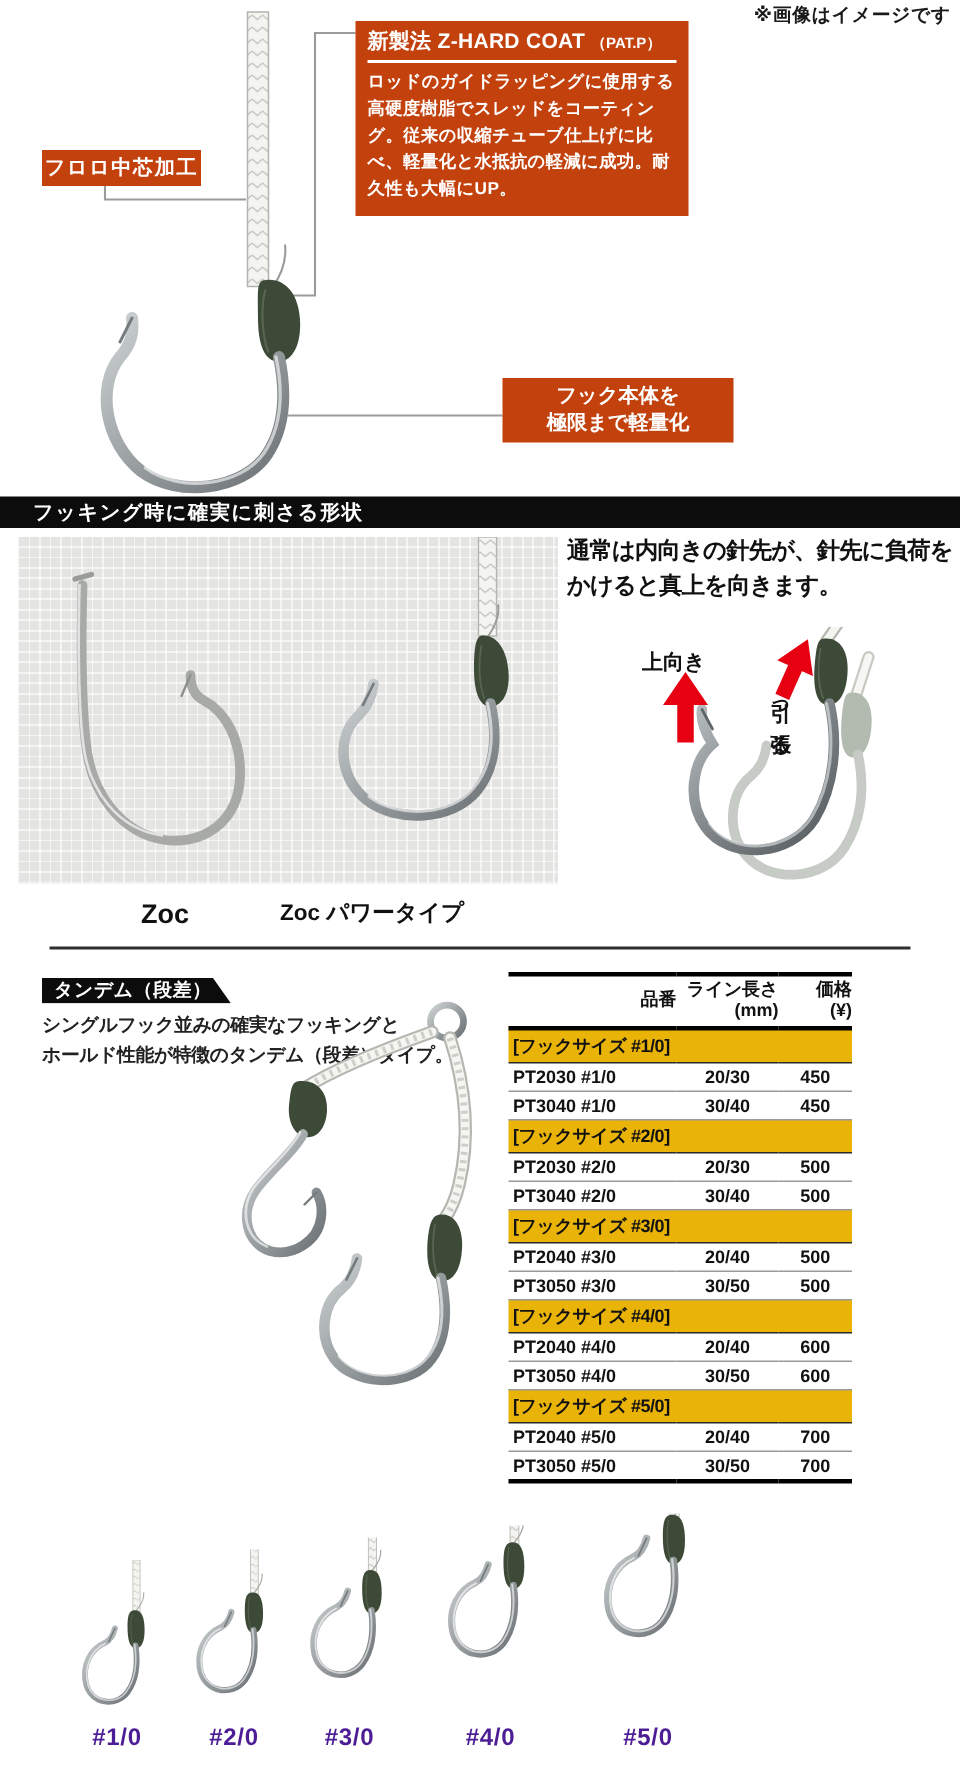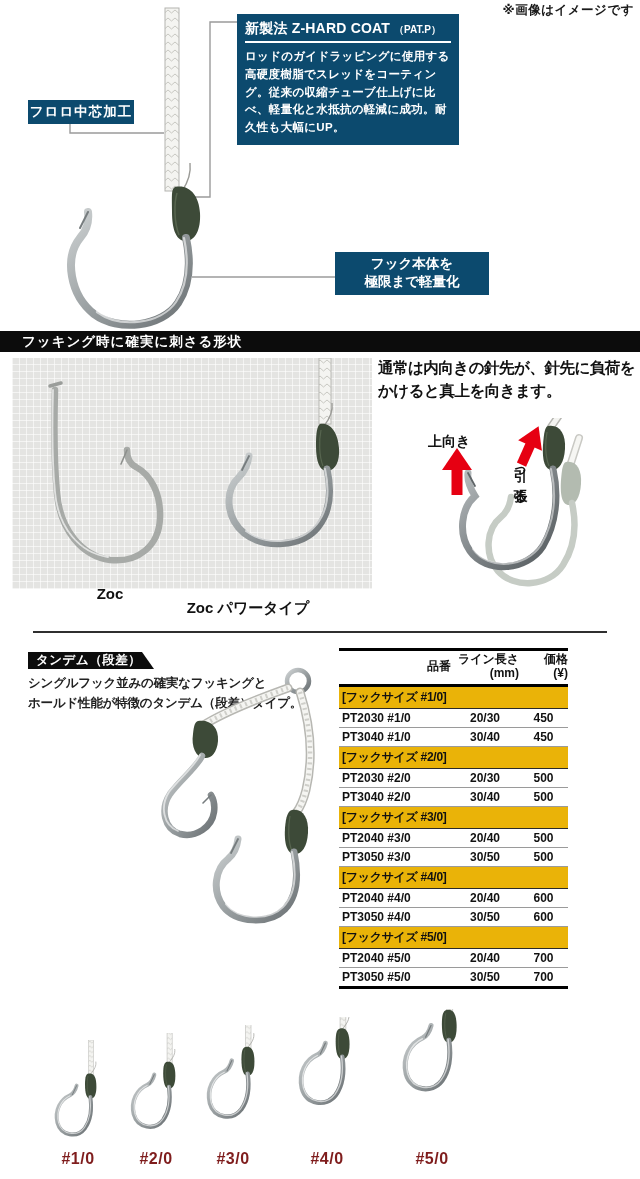--- a/index.html
+++ b/index.html
@@ -3,36 +3,36 @@
 <meta charset="utf-8">
 <style>
   html,body{margin:0;padding:0;}
   body{font-family:"Liberation Sans","DejaVu Sans",sans-serif;background:#fff;}
   .page{position:relative;width:640px;height:1179px;background:#fff;overflow:hidden;}
   .abs{position:absolute;}
   svg{display:block;}
   
   .note{top:2px;right:6px;font-size:12.5px;font-weight:600;color:#1a1a1a;letter-spacing:0.5px;}
   
-  .gray-box{background:#0c4a6e;color:#fff;font-weight:700;}
+  .gray-box{background:#c2410c;color:#fff;font-weight:700;}
   .box-fluoro{left:28px;top:100px;width:106px;height:24px;font-size:13.5px;text-align:center;line-height:24px;letter-spacing:1px;}
   .box-weight{left:335px;top:252px;width:122px;padding:3px 16px 5px;font-size:13.5px;text-align:center;line-height:1.3;}
   .box-zhard{left:237px;top:14px;width:222px;padding:5px 8px 8px;box-sizing:border-box;}
   .zhard-title-row{border-bottom:2px solid #fff;padding-bottom:3px;margin-bottom:5px;white-space:nowrap;}
   .zhard-title{font-size:14px;font-weight:700;letter-spacing:0.2px;}
   .zhard-pat{font-size:10px;font-weight:700;margin-left:4px;}
   .zhard-body{font-size:11.5px;line-height:1.55;font-weight:600;letter-spacing:0.3px;}
   
   .bar-shape{left:0;top:331px;width:640px;height:21px;background:#0c0c0c;color:#fff;
     font-size:13.5px;font-weight:700;line-height:21px;padding-left:22px;box-sizing:border-box;letter-spacing:1px;}
   
   .panel{left:12px;top:358px;width:360px;height:231px;background-color:#e4e4e2;
     background-image:repeating-linear-gradient(0deg,rgba(255,255,255,.6) 0 1px,transparent 1px 7px),
                      repeating-linear-gradient(90deg,rgba(255,255,255,.6) 0 1px,transparent 1px 7px);}
-  .label-zoc{left:60px;top:585px;width:100px;text-align:center;font-size:15px;font-weight:700;color:#111;}
+  .label-zoc{left:60px;top:599px;width:100px;text-align:center;font-size:18px;font-weight:700;color:#111;}
   .label-power{left:168px;top:599px;width:160px;text-align:center;font-size:15px;font-weight:700;color:#111;}
   .explain{left:378px;top:356px;width:262px;font-size:15.5px;font-weight:700;color:#111;line-height:1.5;letter-spacing:-0.5px;}
   .lbl-up{left:428px;top:433px;font-size:14px;font-weight:700;color:#111;}
   .lbl-pull{left:512px;top:458px;font-size:14px;font-weight:700;color:#111;writing-mode:vertical-rl;text-orientation:upright;letter-spacing:2px;}
   .divider{left:33px;top:631px;width:574px;height:2px;background:#2f2f2f;}
   
   .tag-tandem{left:28px;top:652px;width:126px;height:17px;background:#0c0c0c;color:#fff;font-size:12.5px;
     font-weight:700;line-height:17px;padding-left:8px;box-sizing:border-box;
     clip-path:polygon(0 0,calc(100% - 12px) 0,100% 100%,0 100%);letter-spacing:0.5px;}
   .tandem-desc{left:28px;top:673px;width:300px;font-size:12.5px;font-weight:600;color:#222;line-height:1.6;letter-spacing:-0.2px;}
@@ -45,21 +45,21 @@
   th.th-code{width:112px;}
   th.th-code span{text-align:left;padding-left:3px;}
   th.th-len{width:68px;}
   th.th-price{width:49px;}
   tr.band td{background:#eab308;font-weight:700;padding:2px 3px;border-top:1px solid #2a2a2a;border-bottom:1px solid #2a2a2a;letter-spacing:-0.3px;}
   tr.datarow td{padding:2px 3px;border-bottom:1px solid #9a9a9a;font-weight:700;}
   tr.datarow:last-child td{border-bottom:none;}
   td.c-code{text-align:left;}
   td.c-len,td.c-price{text-align:center;}
   
-  .size-label{position:absolute;width:70px;text-align:center;font-size:16px;font-weight:700;color:#7f1d1d;letter-spacing:0.5px;}
+  .size-label{position:absolute;width:70px;text-align:center;font-size:16px;font-weight:700;color:#4c1d95;letter-spacing:0.5px;}
 </style>
 </head>
 <body>
 
 <div class="page">
 
   <svg width="0" height="0" style="position:absolute" aria-hidden="true">
     <defs>
       <pattern id="braidP" width="7" height="8" patternUnits="userSpaceOnUse">
         <rect width="7" height="8" fill="#f4f4f1"></rect>

